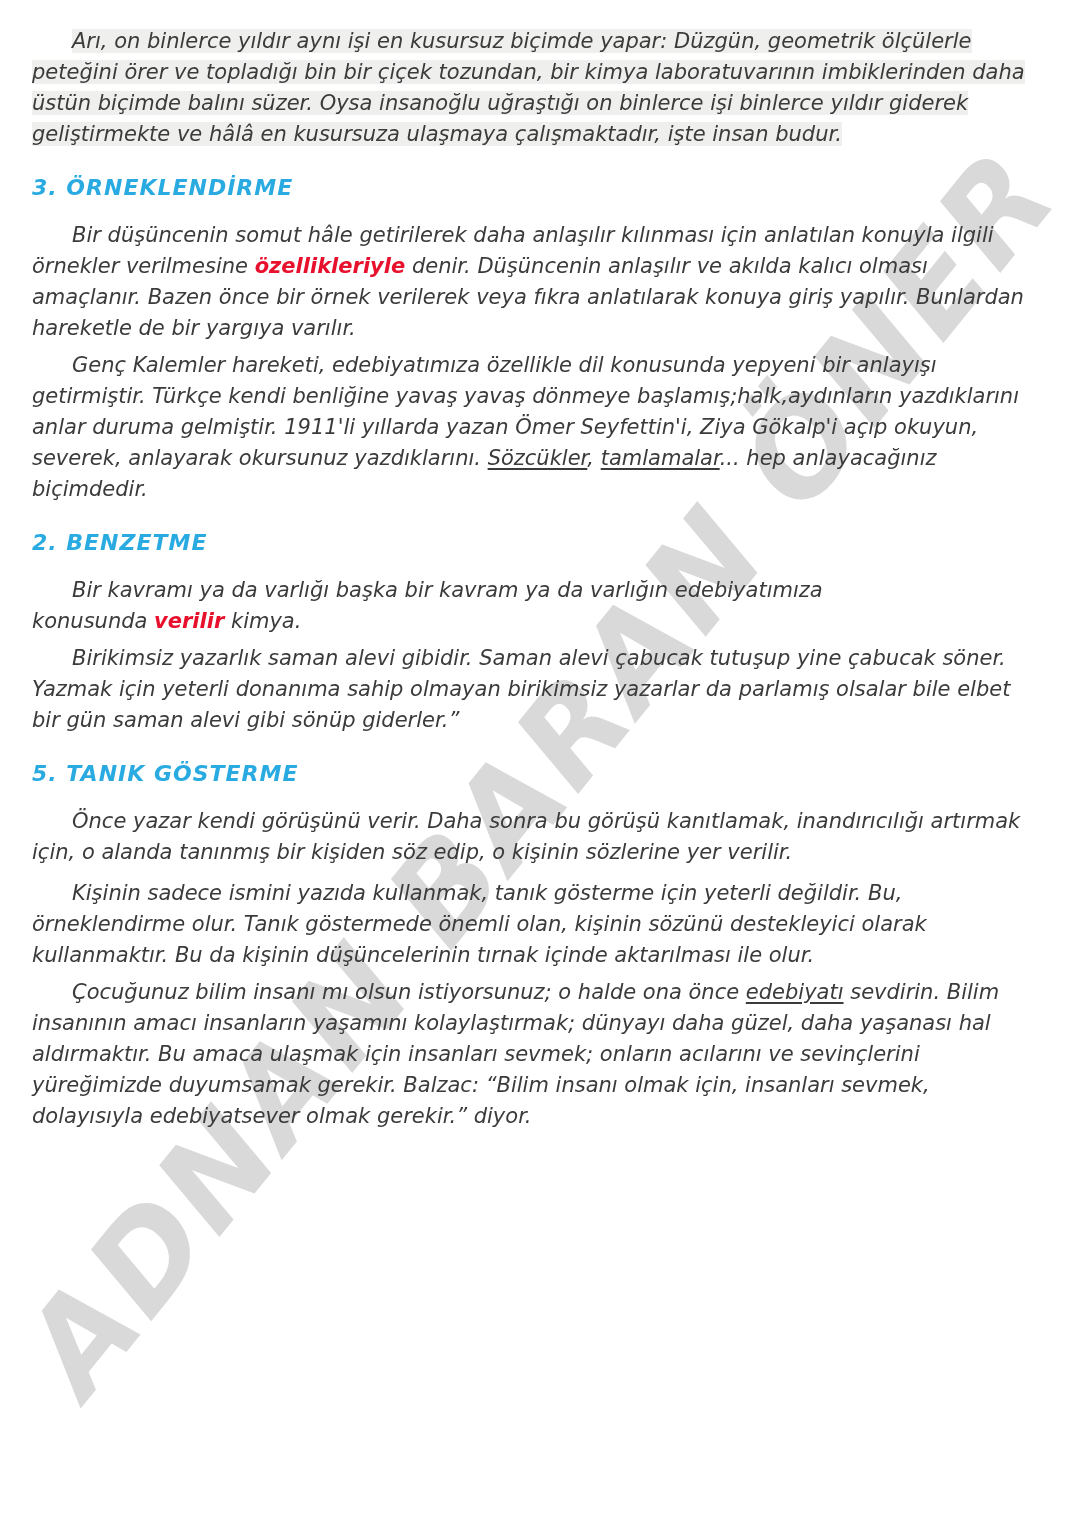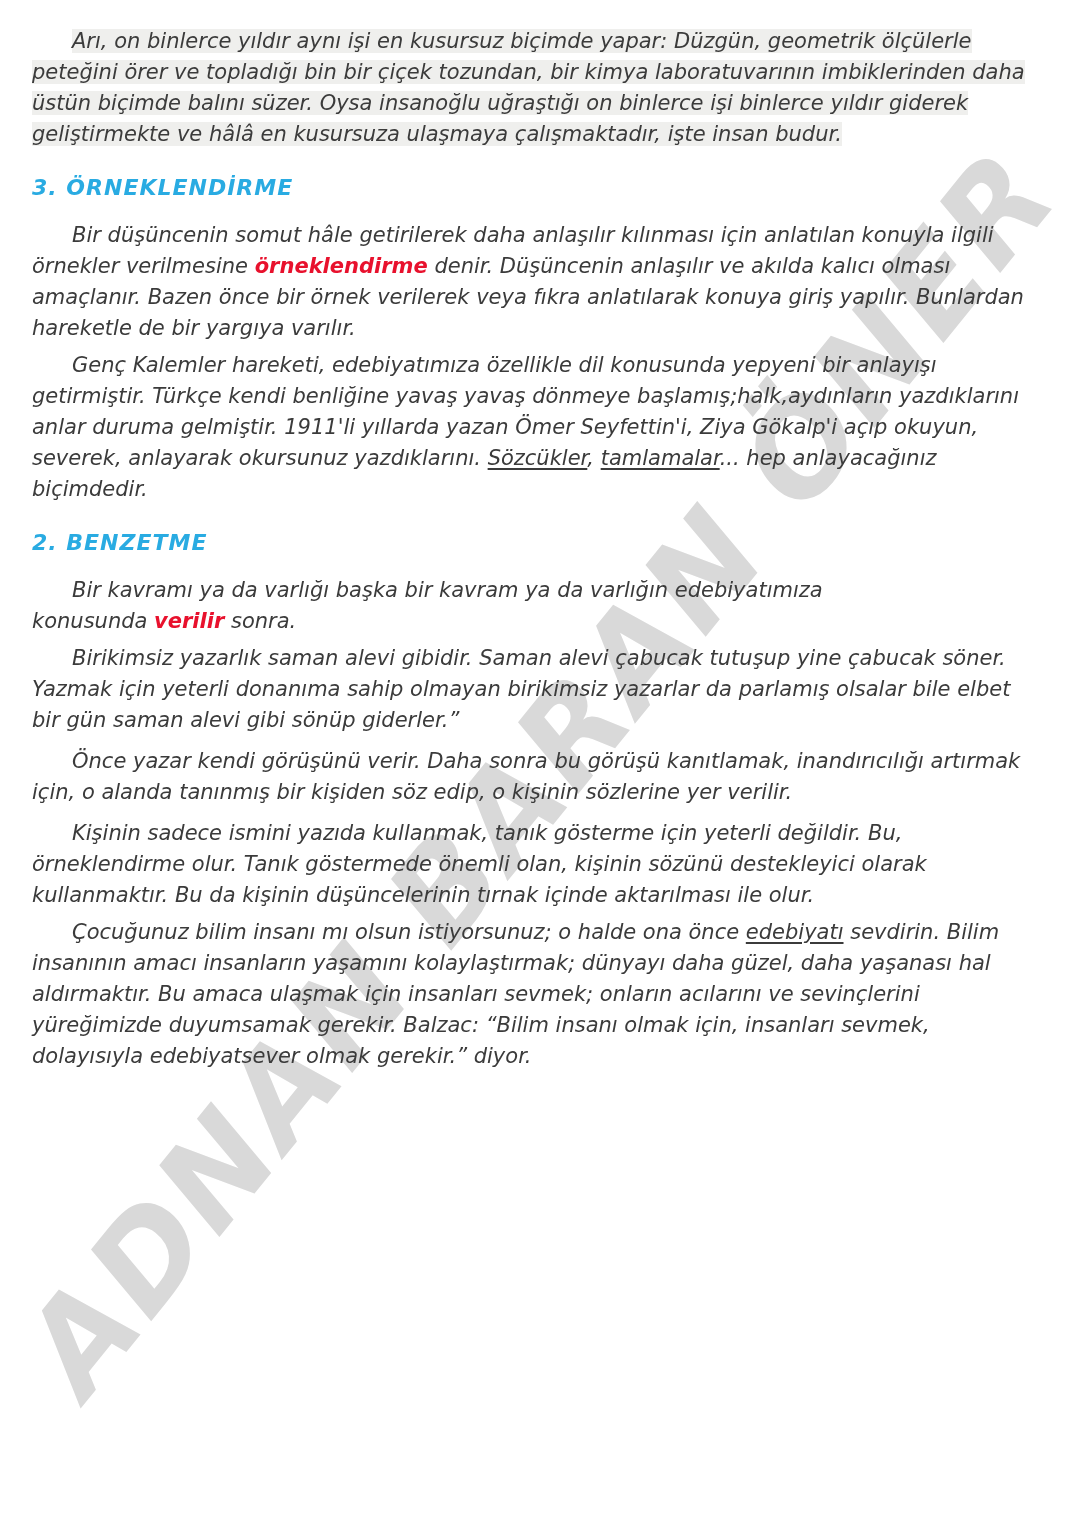--- a/index.html
+++ b/index.html
@@ -64,22 +64,23 @@
   .seg-underline { text-decoration: underline; text-underline-offset: 3px; margin-top: 48px; }
 </style>
 </head>
 <body>
 
 <div class="page">
   <div class="watermark">ADNAN BARAN ÖNER</div>
   <main class="doc-content">
       <p class="para"><span class="hl"><span>Arı, on binlerce yıldır aynı işi en kusursuz biçimde yapar: Düzgün, geometrik ölçülerle peteğini örer ve topladığı bin bir çiçek tozundan, bir kimya laboratuvarının imbiklerinden daha üstün biçimde balını süzer. Oysa insanoğlu uğraştığı on binlerce işi binlerce yıldır giderek geliştirmekte ve hâlâ en kusursuza ulaşmaya çalışmaktadır, işte insan budur.</span></span></p>
       <h2 class="section-heading">3. ÖRNEKLENDİRME</h2>
-      <p class="para"><span>Bir düşüncenin somut hâle getirilerek daha anlaşılır kılınması için anlatılan konuyla ilgili örnekler verilmesine </span><span class="seg-red">örneklendirme</span><span> denir. Düşüncenin anlaşılır ve akılda kalıcı olması amaçlanır. Bazen önce bir örnek verilerek veya fıkra anlatılarak konuya giriş yapılır. Bunlardan hareketle de bir yargıya varılır.</span></p>
+      <p class="para"><span>Bir düşüncenin somut hâle getirilerek daha anlaşılır kılınması için anlatılan konuyla ilgili örnekler verilmesine </span><span class="seg-red">özellikleriyle</span><span> denir. Düşüncenin anlaşılır ve akılda kalıcı olması amaçlanır. Bazen önce bir örnek verilerek veya fıkra anlatılarak konuya giriş yapılır. Bunlardan hareketle de bir yargıya varılır.</span></p>
       <p class="para"><span>Genç Kalemler hareketi, edebiyatımıza özellikle dil konusunda yepyeni bir anlayışı getirmiştir. Türkçe kendi benliğine yavaş yavaş dönmeye başlamış;halk,aydınların yazdıklarını anlar duruma gelmiştir. 1911'li yıllarda yazan Ömer Seyfettin'i, Ziya Gökalp'i açıp okuyun, severek, anlayarak okursunuz yazdıklarını. </span><span class="seg-underline">Sözcükler</span><span>, </span><span class="seg-underline">tamlamalar</span><span>... hep anlayacağınız biçimdedir.</span></p>
       <h2 class="section-heading">2. BENZETME</h2>
-      <p class="para"><span>Bir kavramı ya da varlığı başka bir kavram ya da varlığın edebiyatımıza</span><br><span>konusunda </span><span class="seg-red">verilir</span><span> sonra.</span></p>
+      <p class="para"><span>Bir kavramı ya da varlığı başka bir kavram ya da varlığın edebiyatımıza</span><br><span>konusunda </span><span class="seg-red">verilir</span><span> kimya.</span></p>
       <p class="para"><span>Birikimsiz yazarlık saman alevi gibidir. Saman alevi çabucak tutuşup yine çabucak söner. Yazmak için yeterli donanıma sahip olmayan birikimsiz yazarlar da parlamış olsalar bile elbet bir gün saman alevi gibi sönüp giderler.”</span></p>
+      <h2 class="section-heading">5. TANIK GÖSTERME</h2>
       <p class="para gap-above"><span>Önce yazar kendi görüşünü verir. Daha sonra bu görüşü kanıtlamak, inandırıcılığı artırmak için, o alanda tanınmış bir kişiden söz edip, o kişinin sözlerine yer verilir.</span></p>
       <p class="para gap-above"><span>Kişinin sadece ismini yazıda kullanmak, tanık gösterme için yeterli değildir. Bu, örneklendirme olur. Tanık göstermede önemli olan, kişinin sözünü destekleyici olarak kullanmaktır. Bu da kişinin düşüncelerinin tırnak içinde aktarılması ile olur.</span></p>
       <p class="para"><span>Çocuğunuz bilim insanı mı olsun istiyorsunuz; o halde ona önce </span><span class="seg-underline">edebiyatı</span><span> sevdirin. Bilim insanının amacı insanların yaşamını kolaylaştırmak; dünyayı daha güzel, daha yaşanası hal aldırmaktır. Bu amaca ulaşmak için insanları sevmek; onların acılarını ve sevinçlerini yüreğimizde duyumsamak gerekir. Balzac: “Bilim insanı olmak için, insanları sevmek, dolayısıyla edebiyatsever olmak gerekir.” diyor.</span></p>
     </main>
 </div>
 
 </body></html>

